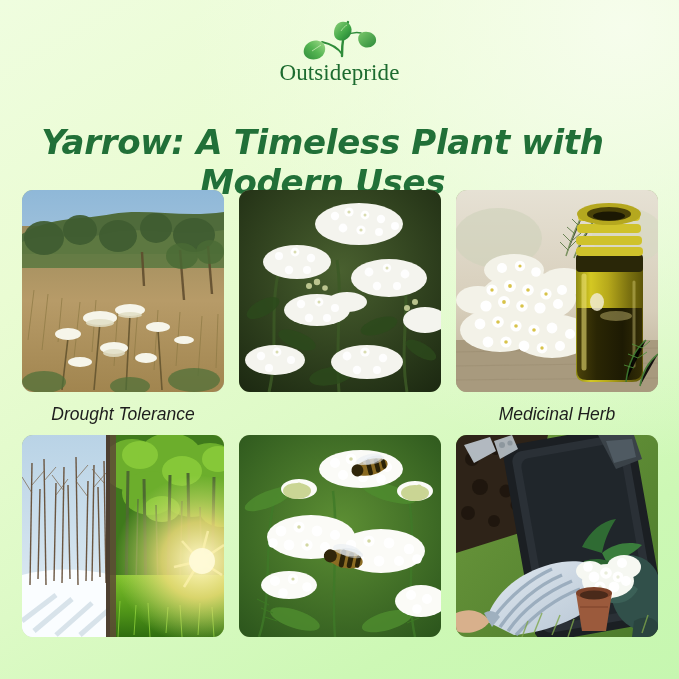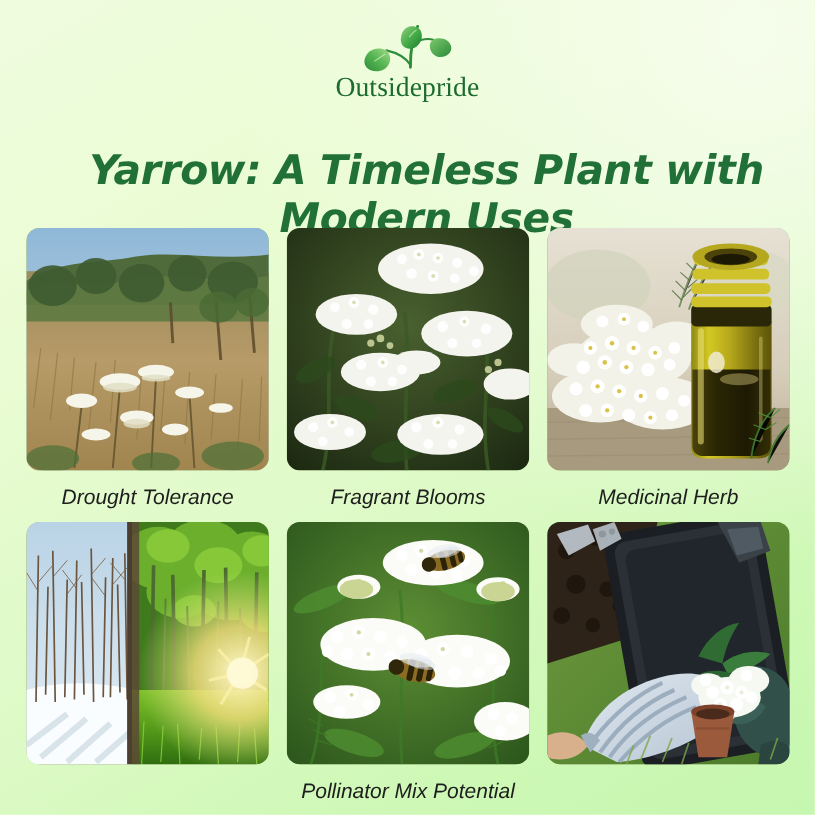--- a/index.html
+++ b/index.html
@@ -46,21 +46,21 @@
     letter-spacing: 0.1px;
     color: #1c6b2f;
     line-height: 26px;
     margin-top: -4px;
   }
 
   
   .poster-title {
     position: absolute;
     top: 99px;
-    left: 60px;
+    left: 27px;
     width: 591px;
     text-align: center;
     font-family: "DejaVu Sans", sans-serif;
     font-weight: bold;
     font-style: italic;
     font-size: 34px;
     line-height: 40px;
     letter-spacing: -0.3px;
     color: #217038;
   }
@@ -298,21 +298,20 @@
           </g>
           <g fill="#c9d19a" opacity="0.9">
             <circle cx="70" cy="96" r="3"></circle>
               <circle cx="78" cy="92" r="3.2"></circle>
               <circle cx="86" cy="98" r="2.8"></circle>
             <circle cx="168" cy="118" r="3"></circle>
               <circle cx="176" cy="112" r="3"></circle>
           </g>
         </svg>
       </div>
-      <div class="cell-caption">Fragrant Blooms</div>
     </div>
 
     <div class="cell">
       <div class="thumb">
         <svg viewBox="0 0 202 202" preserveAspectRatio="none" aria-hidden="true">
           <defs>
             <linearGradient id="mhBg" x1="0" y1="0" x2="0" y2="1">
               <stop offset="0%" stop-color="#e6e1d4"></stop>
                 <stop offset="60%" stop-color="#d6cdb9"></stop>
               <stop offset="100%" stop-color="#b7ab92"></stop>
@@ -661,21 +660,20 @@
               <rect x="-5" y="-9" width="5" height="18" rx="2.2"></rect>
               <rect x="3" y="-8" width="5" height="16" rx="2.2"></rect>
               <rect x="11" y="-6" width="4.5" height="12" rx="2"></rect>
             </g>
             <circle cx="-15" cy="0" r="6.5" fill="#30260a"></circle>
             <ellipse cx="0" cy="-9" rx="14" ry="5.5" fill="#e8edf2" opacity="0.62"></ellipse>
             <ellipse cx="5" cy="-7" rx="12" ry="4.5" fill="#dfe6ec" opacity="0.5"></ellipse>
           </g>
         </svg>
       </div>
-      <div class="cell-caption">Pollinator Mix Potential</div>
     </div>
 
     <div class="cell">
       <div class="thumb">
         <svg viewBox="0 0 202 202" preserveAspectRatio="none" aria-hidden="true">
           <defs>
             <linearGradient id="lmGrass" x1="0" y1="0" x2="1" y2="1">
               <stop offset="0%" stop-color="#6e9a3e"></stop>
                 <stop offset="100%" stop-color="#4b7a2a"></stop>
             </linearGradient>

